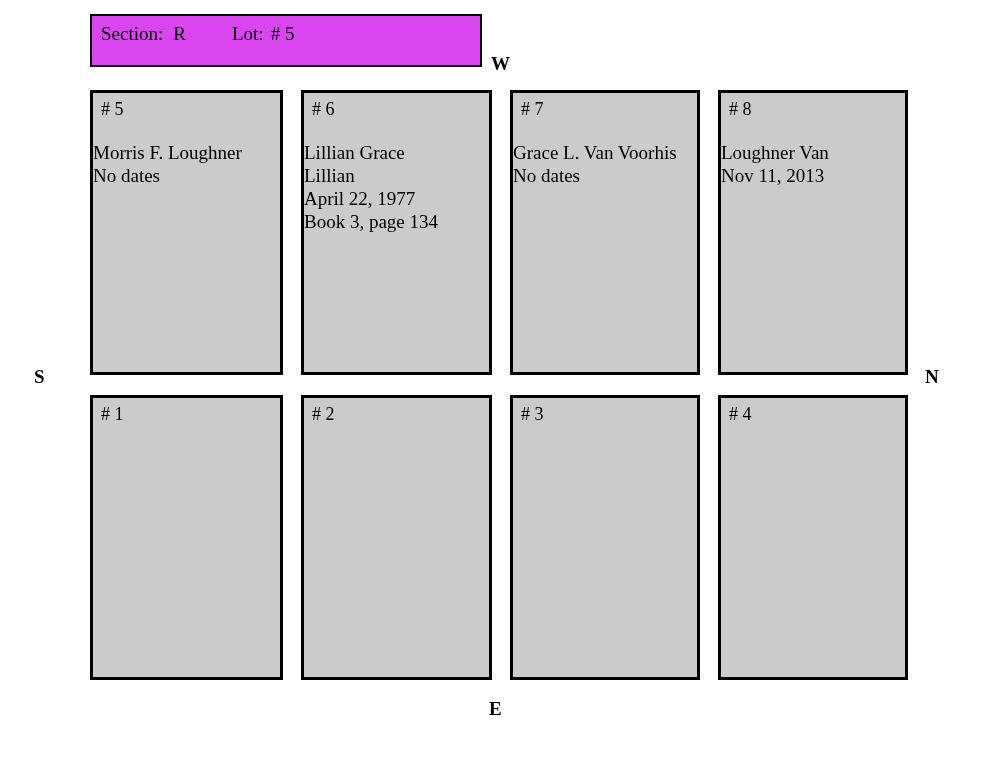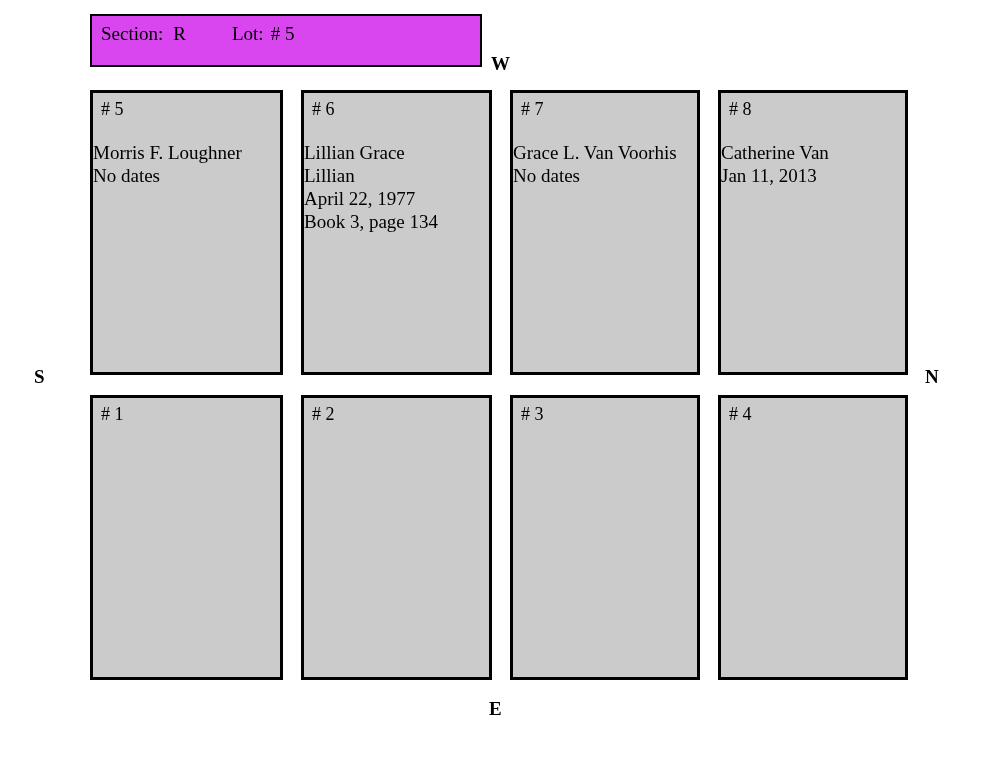--- a/index.html
+++ b/index.html
@@ -136,22 +136,22 @@
     <div class="plot-number"># 7</div>
     <div class="plot-body">
         <span class="entry-line">Grace L. Van Voorhis</span>
         <span class="entry-line">No dates</span>
       </div>
   </div>
 
   <div class="plot row-top col-4" style="background: rgb(203, 203, 203); border-color: rgb(0, 0, 0);">
     <div class="plot-number"># 8</div>
     <div class="plot-body">
-        <span class="entry-line">Catherine Van</span>
-        <span class="entry-line">Jan 11, 2013</span>
+        <span class="entry-line">Loughner Van</span>
+        <span class="entry-line">Nov 11, 2013</span>
       </div>
   </div>
 
   <div class="plot row-bottom col-1" style="background: rgb(203, 203, 203); border-color: rgb(0, 0, 0);">
     <div class="plot-number"># 1</div>
     <div class="plot-body"></div>
   </div>
 
   <div class="plot row-bottom col-2" style="background: rgb(203, 203, 203); border-color: rgb(0, 0, 0);">
     <div class="plot-number"># 2</div>

